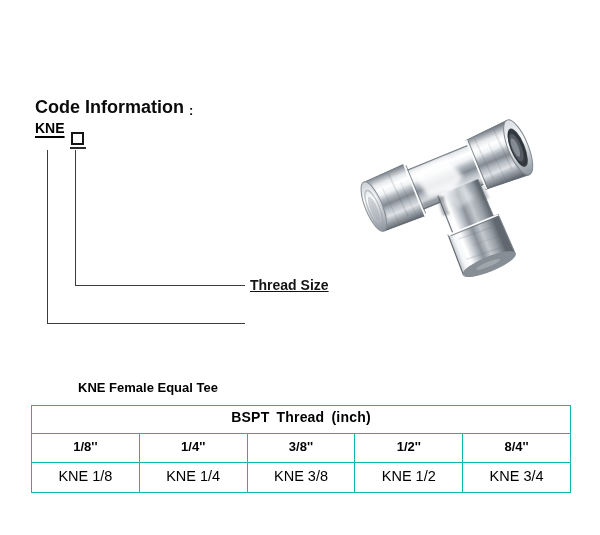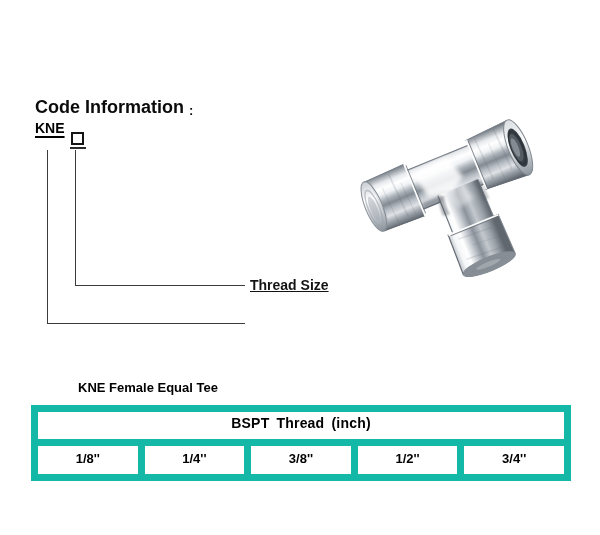--- a/index.html
+++ b/index.html
@@ -20,21 +20,21 @@
   #vline-thread{left:75px;top:150px;width:1px;height:135px;}
   #hline-thread{left:75px;top:285px;width:170px;height:1px;}
   #hline-product{left:47px;top:323px;width:198px;height:1px;}
   .dlabel{position:absolute;font-size:14px;font-weight:bold;color:#131313;white-space:nowrap;}
   #label-thread{left:250px;top:277px;text-decoration:underline;}
   #label-product{left:250px;top:315px;}
 
   #desc-text{position:absolute;left:34px;top:380px;font-size:13px;font-weight:bold;white-space:nowrap;margin-left:44px;}
 
   #spec-table{position:absolute;left:31px;top:405px;width:540px;border-collapse:collapse;table-layout:fixed;}
-  #spec-table td{border:7px solid #14b8a6;text-align:center;vertical-align:middle;
+  #spec-table td{border:1px solid #14b8a6;text-align:center;vertical-align:middle;
                  font-size:13px;padding:0;background:#fff;}
   #spec-table .trow-header td{height:21px;font-weight:bold;font-size:14px;letter-spacing:0.2px;word-spacing:3px;padding:0 0 6px 0;}
   #spec-table .trow-sizes td{height:25px;font-weight:bold;padding:0 0 3px 0;}
   #spec-table .trow-codes td{height:26px;font-weight:normal;font-size:14.5px;padding:0 0 3px 0;}
 
   #fitting{position:absolute;left:352px;top:103px;width:206px;height:190px;}
 </style>
 </head>
 <body>
 
@@ -170,18 +170,25 @@
   <table id="spec-table">
     <tbody>
       <tr class="trow-header">
         <td colspan="5">BSPT Thread (inch)</td>
       </tr>
       <tr class="trow-sizes">
         <td>1/8''</td>
         <td>1/4''</td>
         <td>3/8''</td>
         <td>1/2''</td>
-        <td>3/4''</td>
+        <td>8/4''</td>
+      </tr>
+      <tr class="trow-codes">
+        <td>KNE 1/8</td>
+        <td>KNE 1/4</td>
+        <td>KNE 3/8</td>
+        <td>KNE 1/2</td>
+        <td>KNE 3/4</td>
       </tr>
     </tbody>
   </table>
 
 </div>
 
 </body></html>

